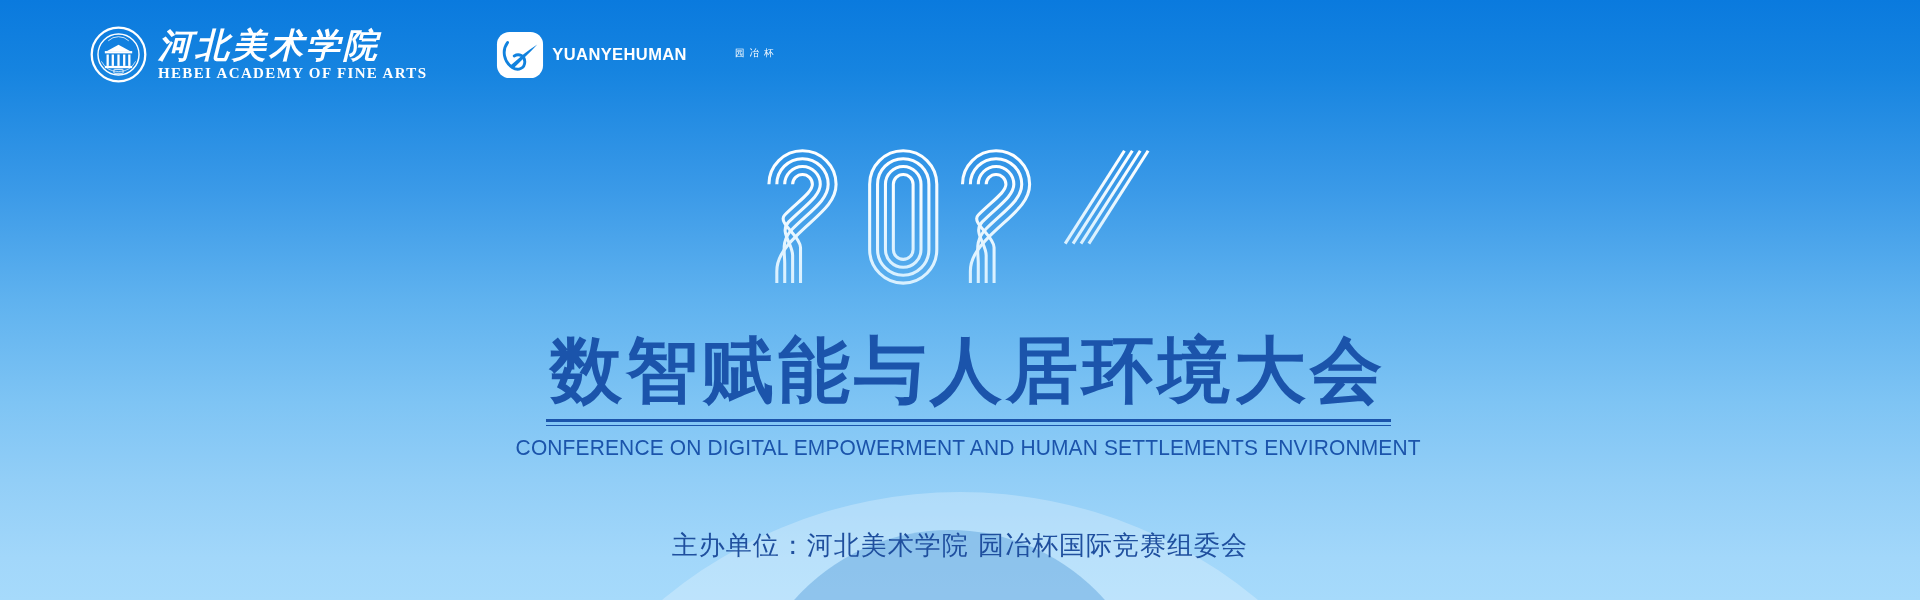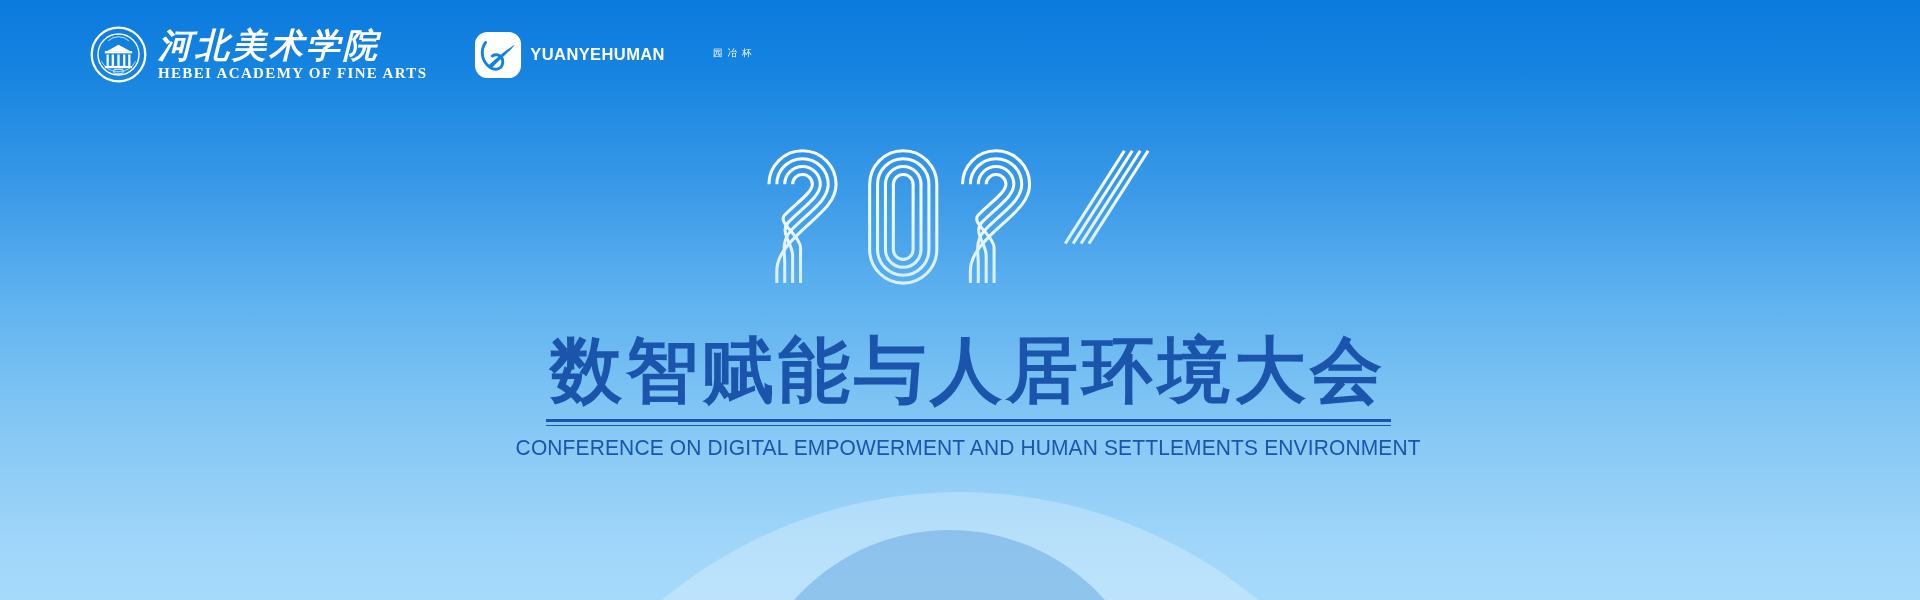--- a/index.html
+++ b/index.html
@@ -48,21 +48,21 @@
     background: rgba(74,150,214,0.40);
   }
 
   
   .logo-row {
     position: absolute;
     left: 90px;
     top: 26px;
     display: flex;
     align-items: center;
-    gap: 47px;
+    gap: 69px;
   }
   .logo {
     display: flex;
     align-items: center;
   }
 
   .hebei-emblem {
     width: 57px;
     height: 57px;
     flex: 0 0 auto;
@@ -318,14 +318,15 @@
 
   <div class="title-block">
     <div class="title-cn">数智赋能与人居环境大会</div>
     <div class="rule-group">
       <div class="rule-thick"></div>
       <div class="rule-thin"></div>
     </div>
     <div class="title-en">CONFERENCE ON DIGITAL EMPOWERMENT AND HUMAN SETTLEMENTS ENVIRONMENT</div>
   </div>
 
+  <div class="organizer">主办单位：河北美术学院  园冶杯国际竞赛组委会</div>
 
 </div>
 
 </body></html>

